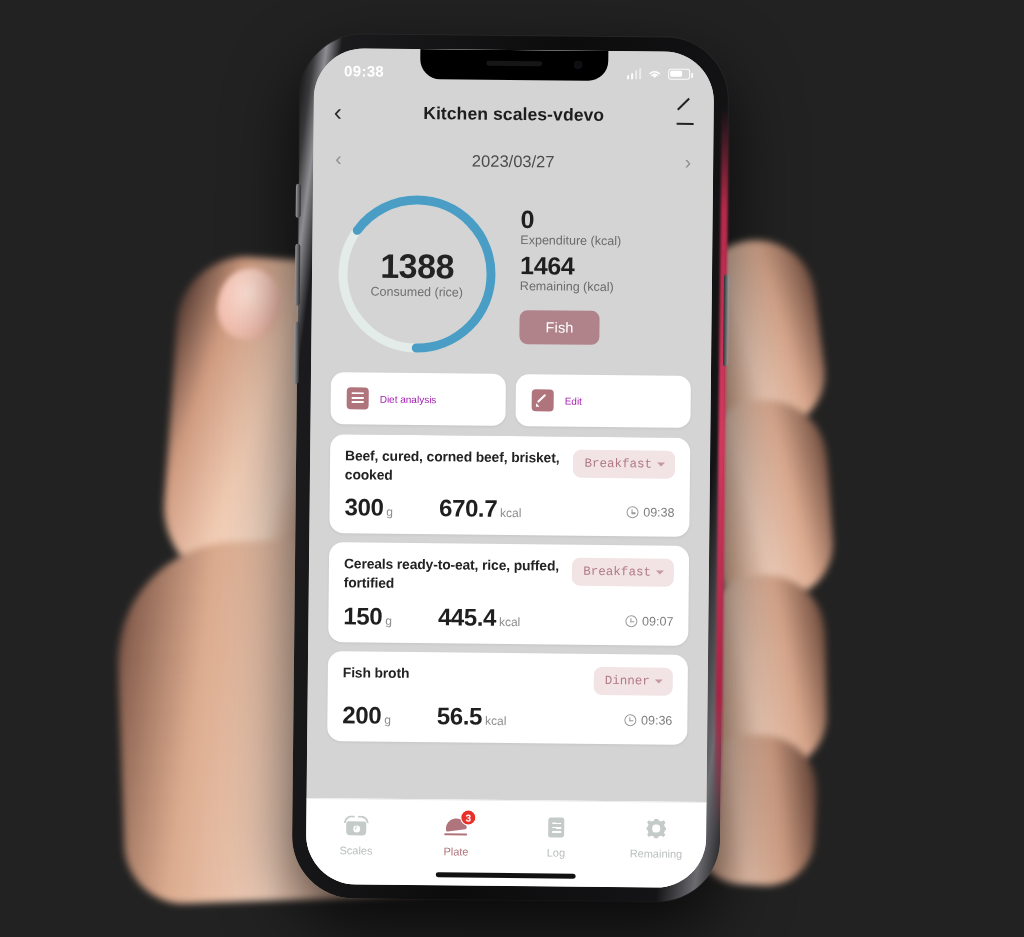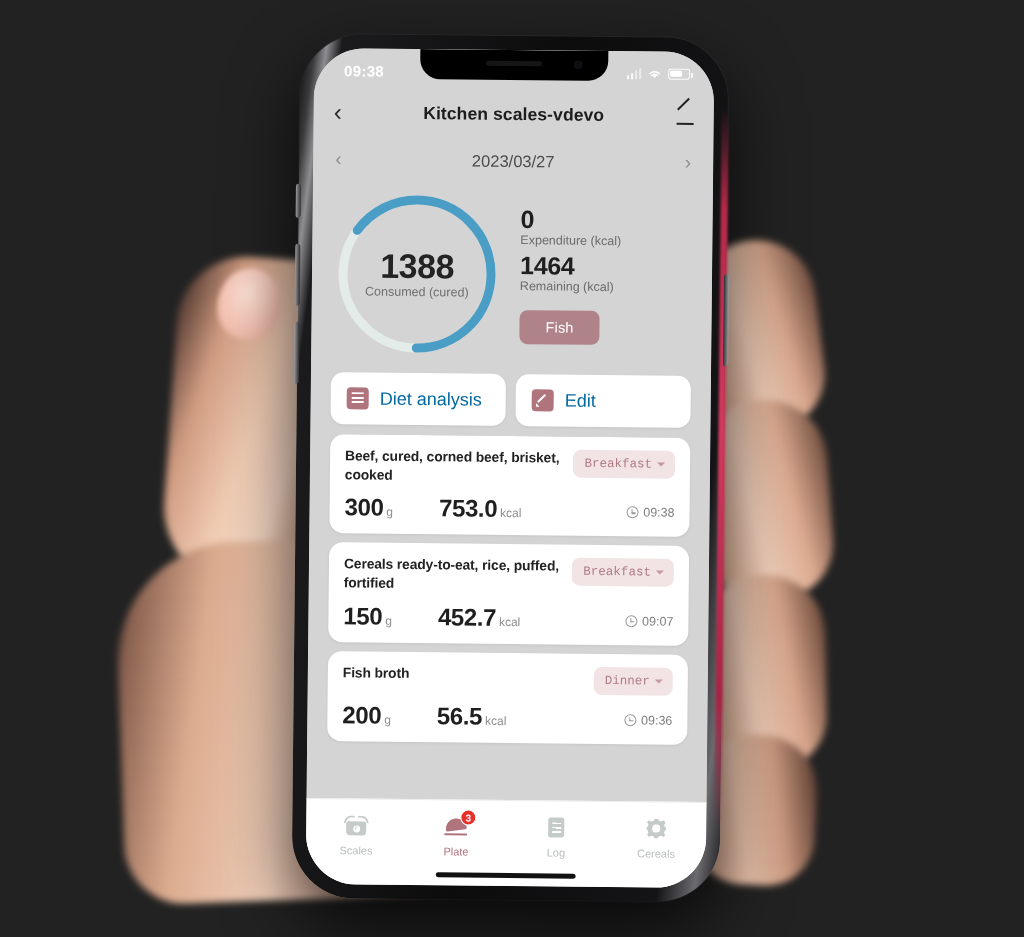--- a/index.html
+++ b/index.html
@@ -161,21 +161,21 @@
     background:repeating-linear-gradient(180deg,#fff 0 2px, transparent 2px 4.4px);
   }
   .act-icon.pen::before{
     content:""; position:absolute; left:5.5px; top:11.5px; width:11px; height:2px;
     background:#fff; transform:rotate(-45deg); transform-origin:left center; border-radius:1px;
   }
   .act-icon.pen::after{
     content:""; position:absolute; left:4px; top:13.5px; width:4px; height:4px;
     background:#fff; clip-path:polygon(0 100%,100% 100%,0 0);
   }
-  .action-label{ font-size:18px; color:#0369a1; }
+  .action-label{ font-size:10px; color:#a21caf; }
 
   .list { flex:1; overflow:hidden; padding:0 20px; display:flex; flex-direction:column; gap:9px;}
   .food-card{
     background:#fff; border-radius:14px; padding:13px 15px 12px;
     box-shadow:0 1px 3px rgba(0,0,0,.07); flex:0 0 auto;
   }
   .food-top{ display:flex; align-items:flex-start; gap:8px; }
   .food-name{
     flex:1; font-size:13.8px; font-weight:700; color:#222; line-height:1.35; letter-spacing:-.1px;
   }
@@ -305,21 +305,21 @@
         </div>
 
         <div class="summary">
           <div class="ring-wrap">
             <svg width="166" height="166" viewBox="0 0 166 166">
               <circle cx="83" cy="83" r="74" fill="none" stroke="#e4ece9" stroke-width="9"></circle>
               <circle id="arc" cx="83" cy="83" r="74" fill="none" stroke="#4a9dc4" stroke-width="9" stroke-linecap="round" stroke-dasharray="465.0" stroke-dashoffset="162.7"></circle>
             </svg>
             <div class="ring-center">
               <div class="ring-value">1388</div>
-              <div class="ring-label">Consumed (cured)</div>
+              <div class="ring-label">Consumed (rice)</div>
             </div>
           </div>
           <div class="stats">
             <div class="stat-num">0</div>
             <div class="stat-cap">Expenditure (kcal)</div>
             <div class="stat-num">1464</div>
             <div class="stat-cap">Remaining (kcal)</div>
             <button class="done-btn">Fish</button>
           </div>
         </div>
@@ -342,21 +342,21 @@
               <div class="food-name">Beef, cured, corned beef, brisket, cooked</div>
               <div class="meal-chip">
                 <span>Breakfast</span>
                 <span class="caret"></span>
               </div>
             </div>
             <div class="food-bot">
               <span class="amt">300</span>
               <span class="unit">g</span>
               <span class="kcal-box">
-                <span class="amt">753.0</span>
+                <span class="amt">670.7</span>
                 <span class="unit">kcal</span>
               </span>
               <span class="time-box">
                 <span class="clock-ic"></span>
                 <span>09:38</span>
               </span>
             </div>
           </div>
 
           <div class="food-card">
@@ -364,21 +364,21 @@
               <div class="food-name">Cereals ready-to-eat, rice, puffed, fortified</div>
               <div class="meal-chip">
                 <span>Breakfast</span>
                 <span class="caret"></span>
               </div>
             </div>
             <div class="food-bot">
               <span class="amt">150</span>
               <span class="unit">g</span>
               <span class="kcal-box">
-                <span class="amt">452.7</span>
+                <span class="amt">445.4</span>
                 <span class="unit">kcal</span>
               </span>
               <span class="time-box">
                 <span class="clock-ic"></span>
                 <span>09:07</span>
               </span>
             </div>
           </div>
 
           <div class="food-card">
@@ -426,21 +426,21 @@
           <div class="tab">
             <span class="tab-ic log-ic">
                 <span class="sheet"></span>
               </span>
             <span class="tab-label">Log</span>
           </div>
           <div class="tab">
             <span class="tab-ic gear-ic">
                 <span class="g"></span>
               </span>
-            <span class="tab-label">Cereals</span>
+            <span class="tab-label">Remaining</span>
           </div>
         </div>
 
       </div>
 
       <div class="home-ind"></div>
     </div>
   </div>
 </div>
 

